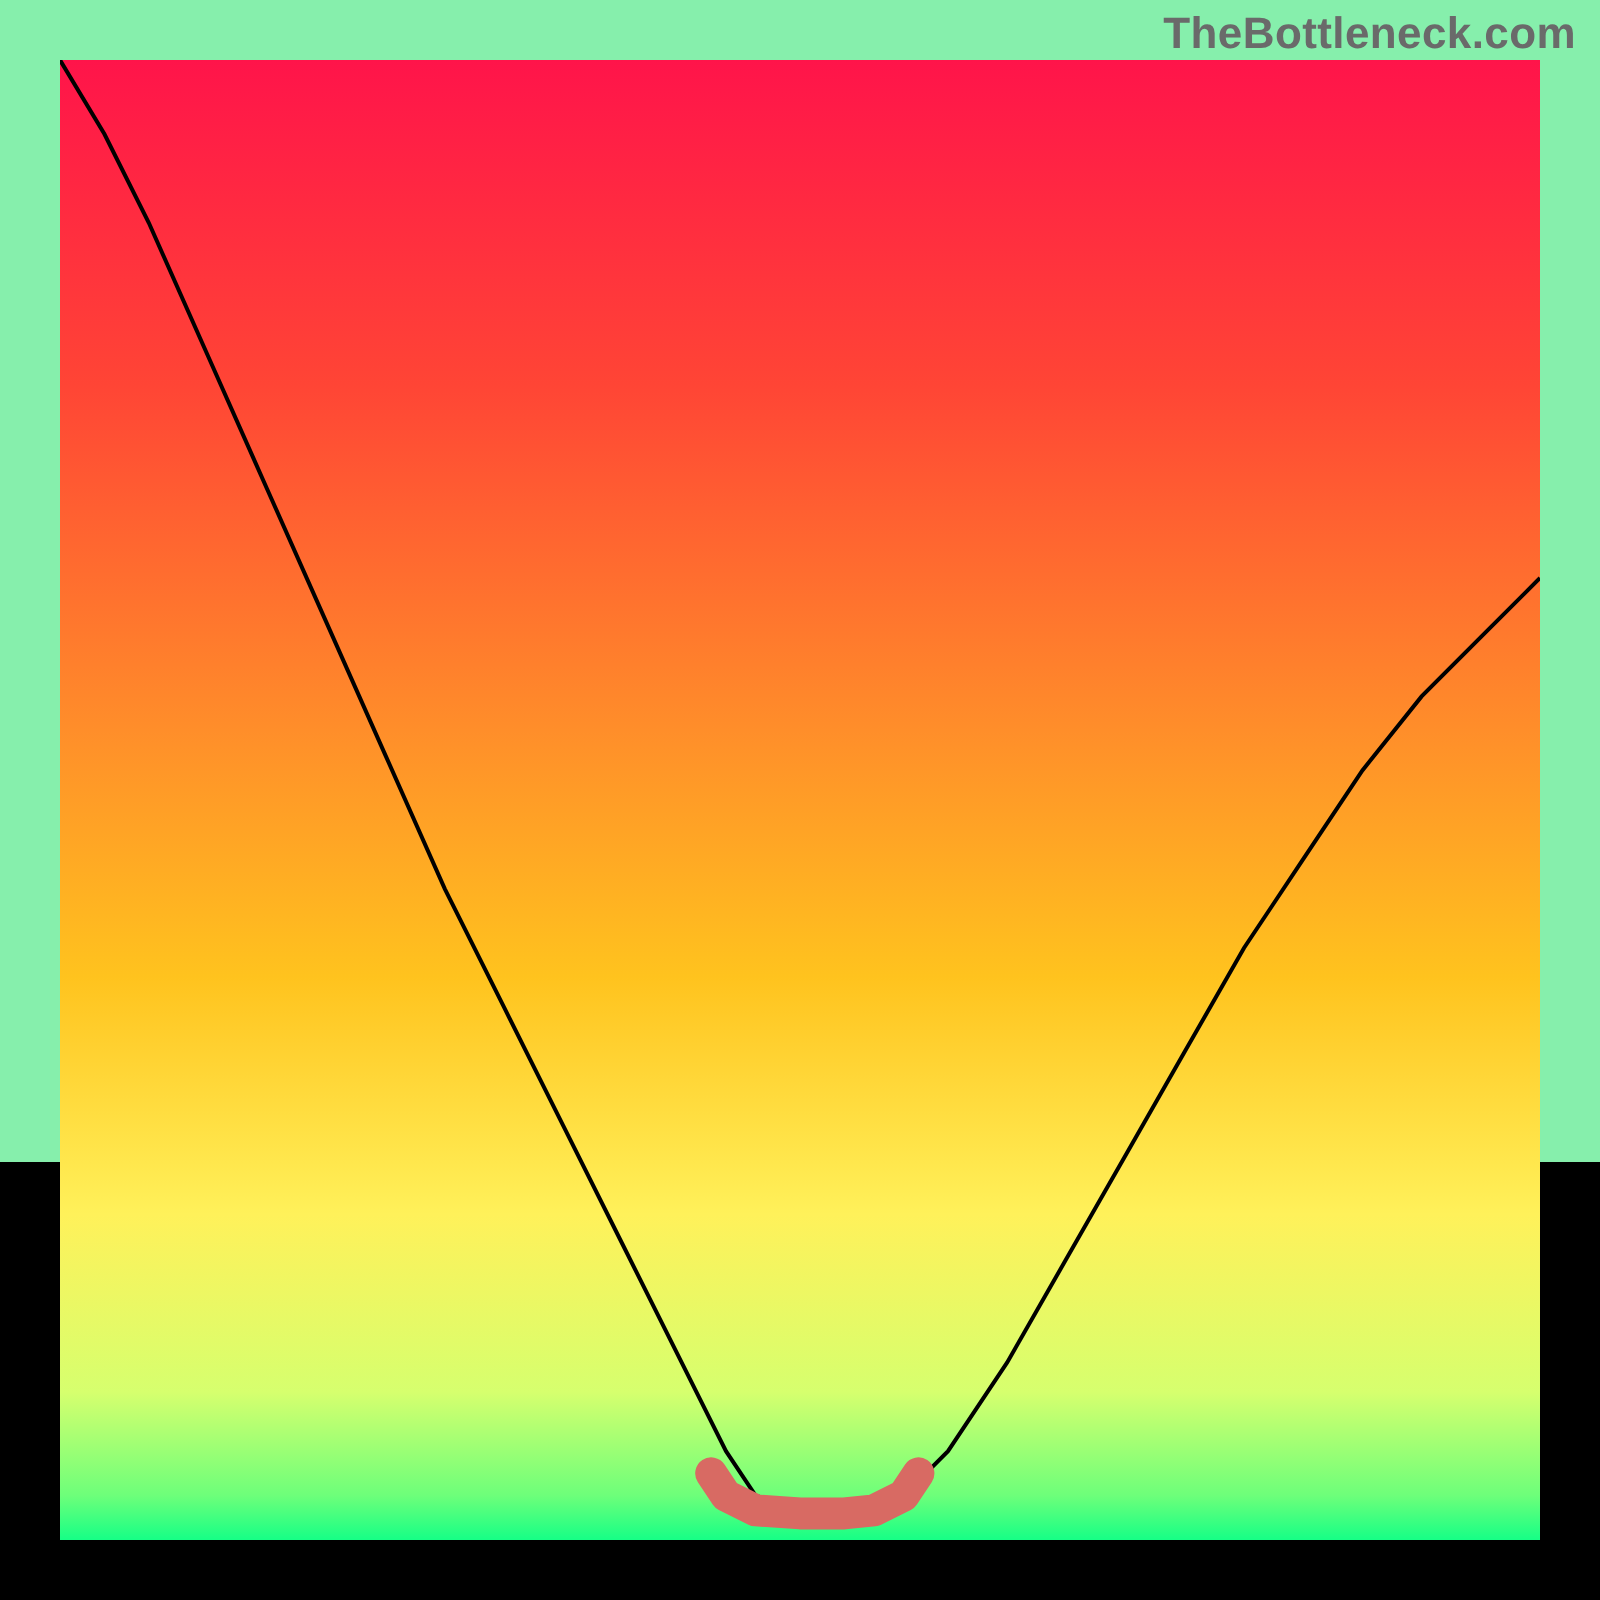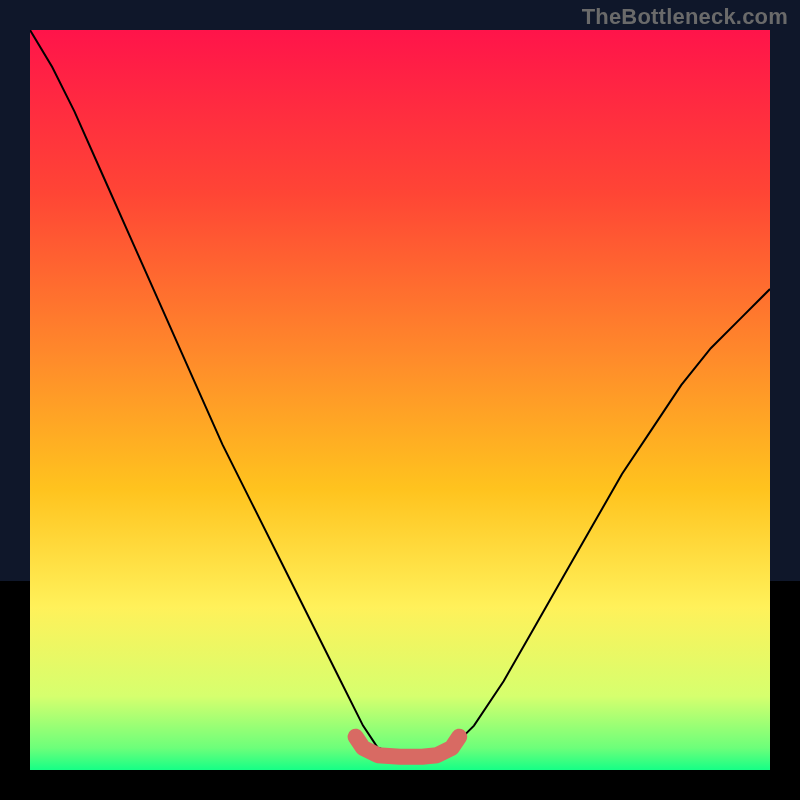--- a/index.html
+++ b/index.html
@@ -7,21 +7,21 @@
     padding: 0;
     width: 800px;
     height: 800px;
     background: #000;
     overflow: hidden;
   }
   .frame {
     position: relative;
     width: 800px;
     height: 581px;
-    background: #0f172a;
+    background: #86efac;
   }
   .watermark {
     position: absolute;
     top: 4px;
     right: 12px;
     font-family: Arial, Helvetica, sans-serif;
     font-size: 22px;
     font-weight: 600;
     color: #6a6a6a;
     letter-spacing: 0.2px;

